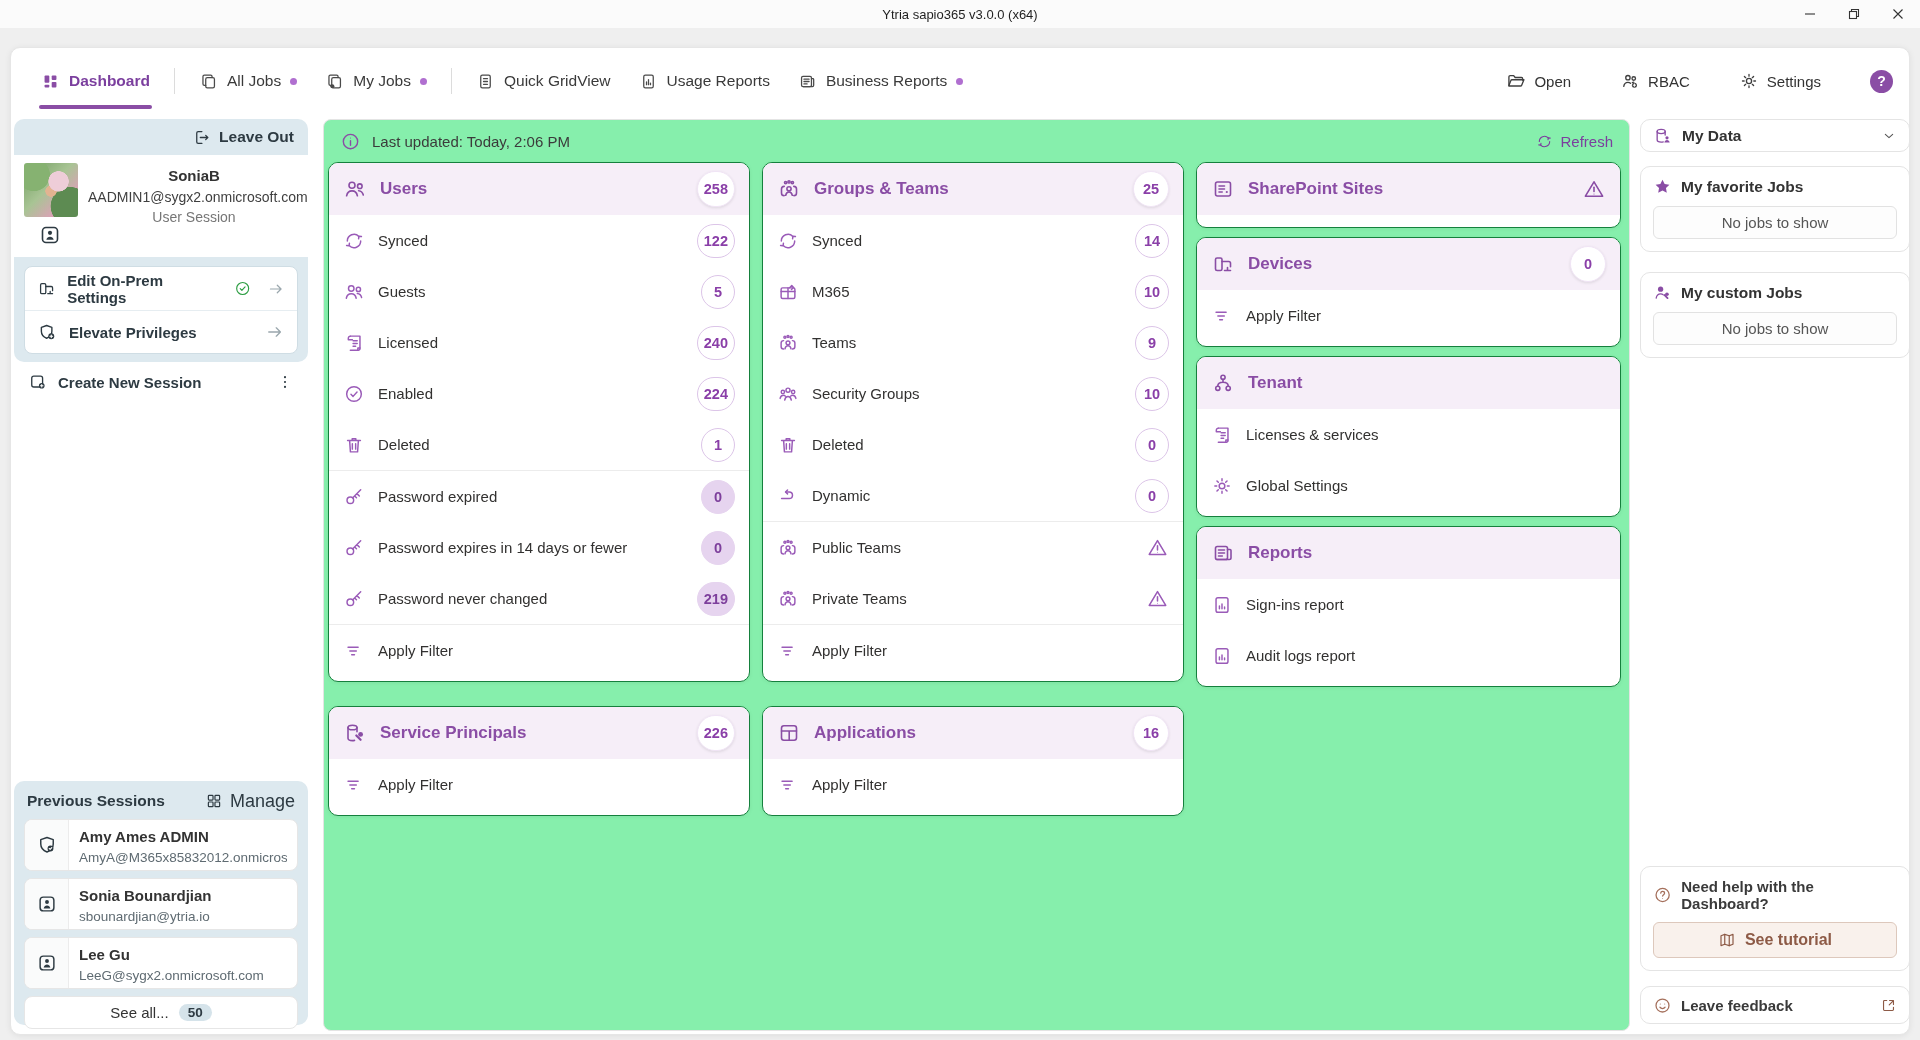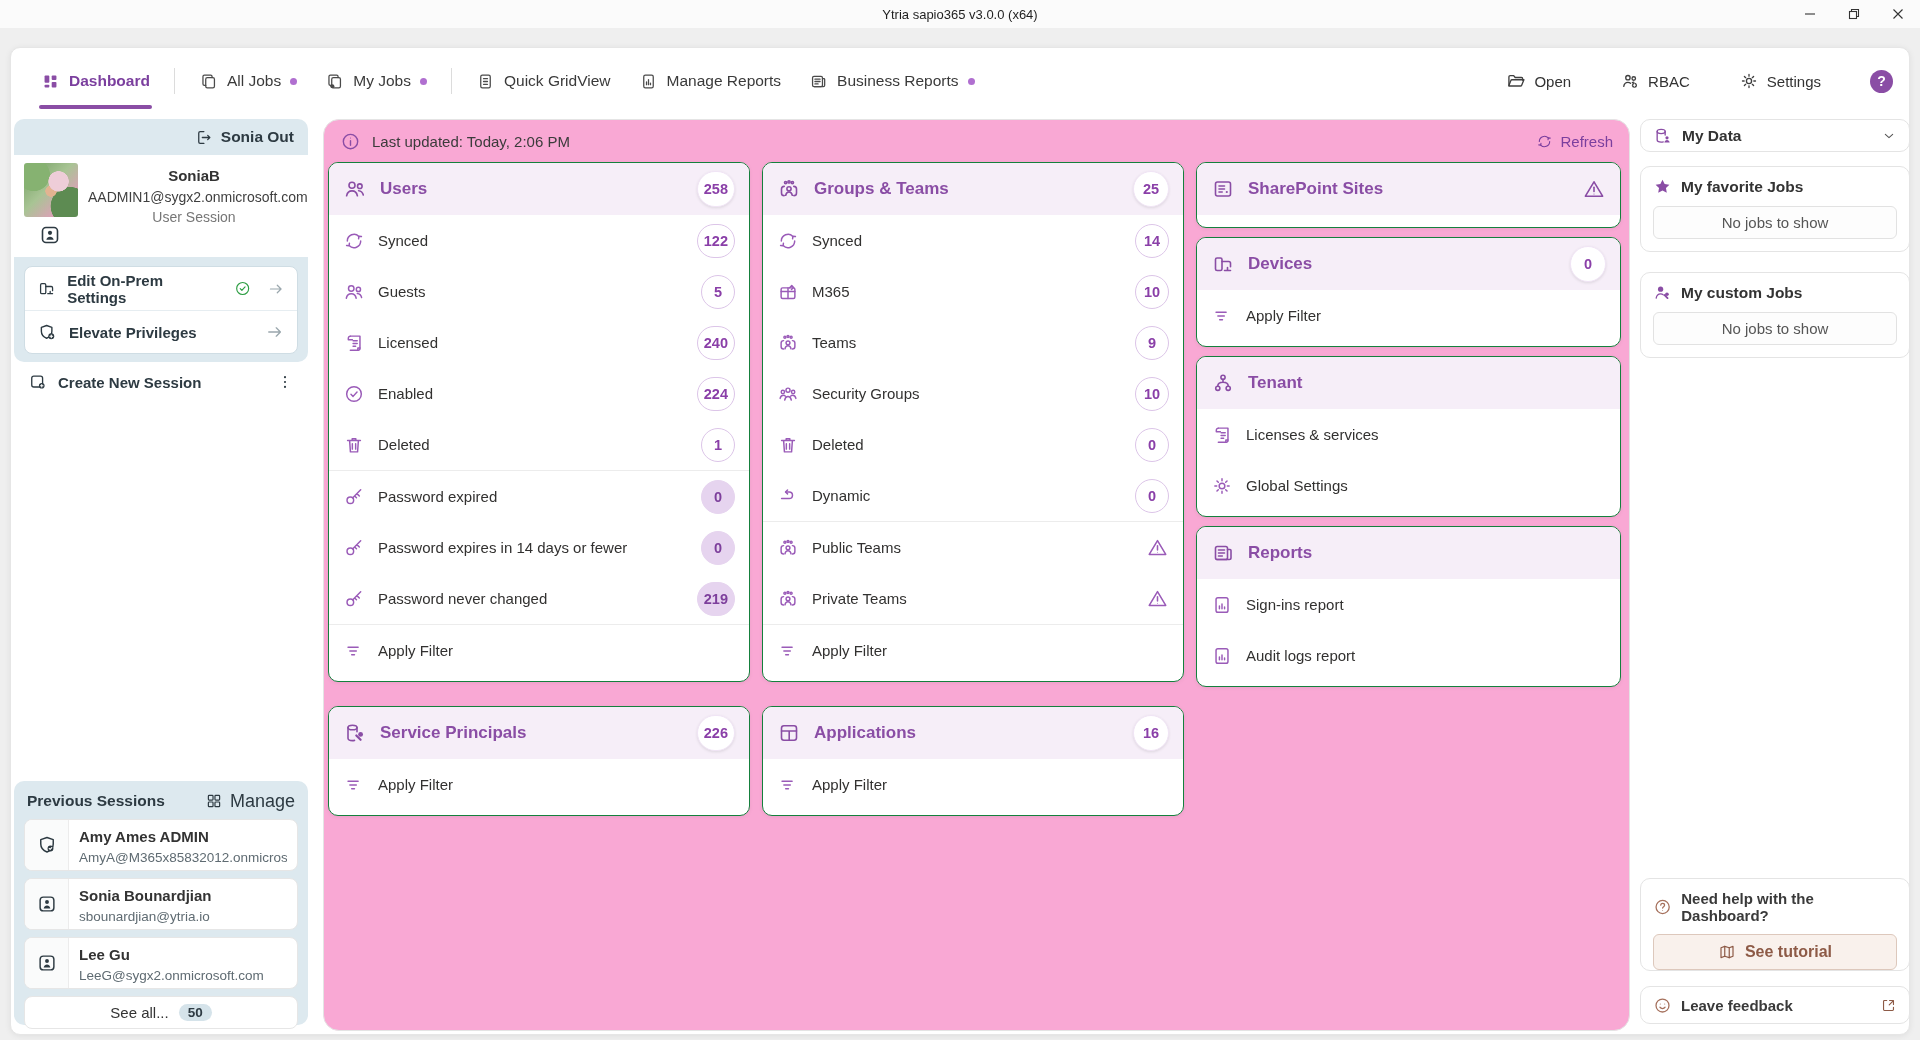--- a/index.html
+++ b/index.html
@@ -79,21 +79,21 @@
   .session-card { margin:0 10px 7px; background:#fff; border:1px solid #e6e6e6; border-radius:8px; height:52px; display:flex; overflow:hidden; }
   .sc-icon { width:44px; flex:0 0 44px; border-right:1px solid #ececec; background:#fafbfb; display:flex; align-items:center; justify-content:center; color:#2d3a42; }
   .sc-icon .icn { width:22px; height:22px; }
   .sc-text { padding:6px 10px 0; min-width:0; line-height:1.45; }
   .sc-name { font-size:15px; font-weight:700; color:#333; white-space:nowrap; overflow:hidden; }
   .sc-email { font-size:13.5px; color:#5f6b72; white-space:nowrap; overflow:hidden; }
   .see-all { margin:3px 10px 0; background:#fff; border:1px solid #e6e6e6; border-radius:8px; height:33px; display:flex; align-items:center; justify-content:center; gap:10px; font-size:15px; color:#333; }
   .pill { background:#d5e3ea; color:#2d3a42; border-radius:10px; padding:1px 9px; font-size:13.5px; font-weight:700; }
 
   
-  .dash { position:absolute; left:312px; top:71px; width:1307px; height:912px; border:1px solid #e4e4e4; border-radius:16px; background:#f9a8d4; overflow:hidden; }
+  .dash { position:absolute; left:312px; top:71px; width:1307px; height:912px; border:1px solid #e4e4e4; border-radius:8px; background:#86efac; overflow:hidden; }
   .dash-head { height:42px; display:flex; align-items:center; padding:0 16px; }
   .dash-head .info { width:21px; height:21px; color:#8a4da5; }
   .dash-head .lu { margin-left:11px; font-size:15px; color:#3b3b3b; }
   .dash-head .spacer { flex:1; }
   .refresh { display:flex; align-items:center; gap:7px; color:#7b3f9e; font-size:15px; }
   .refresh .icn { width:17px; height:17px; }
   .cols { position:absolute; top:42px; left:4px; right:4px; bottom:4px; display:flex; gap:12px; }
   .col { width:422px; }
   .col.c3 { width:425px; }
   .card { background:#fff; border:1px solid #15803d; border-radius:10px; box-shadow:0 1px 4px rgba(0,0,0,.06); overflow:hidden; margin-bottom:24px; }
@@ -122,21 +122,21 @@
   .rp-mydata .icn { width:20px; height:20px; color:#8a4da5; }
   .rp-mydata .lbl { font-size:15.5px; font-weight:700; color:#333; }
   .rp-mydata .spacer { flex:1; }
   .rp-mydata .chev { width:16px; height:16px; color:#555; }
   .rp-jobs { margin-top:14px; padding:10px 12px 12px; }
   .rp-jobs.second { margin-top:20px; }
   .rp-jobs .t-row { display:flex; align-items:center; gap:9px; }
   .rp-jobs .t-row .icn { width:19px; height:19px; color:#8a4da5; }
   .rp-jobs .t-lbl { font-size:15.5px; font-weight:700; color:#333; }
   .empty-box { margin-top:10px; height:33px; border:1px solid #e2e2e2; border-radius:6px; background:#fdfdfd; display:flex; align-items:center; justify-content:center; font-size:15px; color:#565656; }
-  .rp-help { position:absolute; left:0; right:0; bottom:58px; padding:11px 12px 0; }
+  .rp-help { position:absolute; left:0; right:0; bottom:58px; padding:11px 12px 12px; }
   .rp-help .q-row { display:flex; align-items:center; gap:9px; }
   .rp-help .q-row .icn { width:20px; height:20px; color:#a5705c; }
   .rp-help .q-lbl { font-size:15px; font-weight:700; color:#3a3a3a; }
   .tutorial-btn { margin-top:10px; height:36px; background:#f9f1ec; border:1px solid #ddc8bc; border-radius:6px; display:flex; align-items:center; justify-content:center; gap:9px; color:#8d5a46; font-size:16px; font-weight:700; }
   .tutorial-btn .icn { width:18px; height:18px; }
   .rp-feedback { position:absolute; left:0; right:0; bottom:5px; height:38px; display:flex; align-items:center; gap:9px; padding:0 12px; }
   .rp-feedback .icn { width:19px; height:19px; color:#a5705c; }
   .rp-feedback .lbl { font-size:15px; font-weight:700; color:#3a3a3a; }
   .rp-feedback .spacer { flex:1; }
   .rp-feedback .exp { width:17px; height:17px; color:#8d5a46; }
@@ -214,21 +214,21 @@
           </span>
           <span>Quick GridView</span>
         </div>
         <div class="tab">
           <span class="icn ">
             <svg viewBox="0 0 24 24" fill="none" stroke="currentColor" stroke-width="1.6" stroke-linecap="round" stroke-linejoin="round">
               <rect x="6" y="4" width="12" height="16" rx="2"></rect>
               <path d="M9.5 16v-3.5M12 16V9.5M14.5 16v-2"></path>
             </svg>
           </span>
-          <span>Manage Reports</span>
+          <span>Usage Reports</span>
         </div>
         <div class="tab">
           <span class="icn ">
             <svg viewBox="0 0 24 24" fill="none" stroke="currentColor" stroke-width="1.6" stroke-linecap="round" stroke-linejoin="round">
               <rect x="4.5" y="5.5" width="12.5" height="13" rx="1.8"></rect>
               <path d="M17 8.5h1.8a1 1 0 0 1 1 1v7.3a1.7 1.7 0 0 1-1.7 1.7H7"></path>
               <path d="M7.5 9h6.5M7.5 12h6.5M7.5 15h4"></path>
             </svg>
           </span>
           <span>Business Reports</span>
@@ -282,21 +282,21 @@
 
   <div class="sidebar">
     <div class="side-panel sp1">
       <div class="signout-row">
         <span class="icn" style="width:19px;height:19px">
             <svg viewBox="0 0 24 24" fill="none" stroke="currentColor" stroke-width="1.6" stroke-linecap="round" stroke-linejoin="round">
               <path d="M12.5 4.5H7.8A1.8 1.8 0 0 0 6 6.3v11.4a1.8 1.8 0 0 0 1.8 1.8h4.7"></path>
               <path d="M10.5 12H20M17.3 9.3L20 12l-2.7 2.7"></path>
             </svg>
           </span>
-        <span>Sonia Out</span>
+        <span>Leave Out</span>
       </div>
       <div class="user-card">
         <div>
           <div class="avatar"></div>
           <span class="icn avatar-badge">
               <svg viewBox="0 0 24 24" fill="none" stroke="currentColor" stroke-width="1.6" stroke-linecap="round" stroke-linejoin="round">
                 <rect x="4.5" y="4.5" width="15" height="15" rx="3.5"></rect>
                 <circle cx="12" cy="9.8" r="2.1" fill="currentColor" stroke="none"></circle>
                 <path d="M8.3 16.8c.5-2 1.9-3.1 3.7-3.1s3.2 1.1 3.7 3.1z" fill="currentColor" stroke="none"></path>
               </svg>

